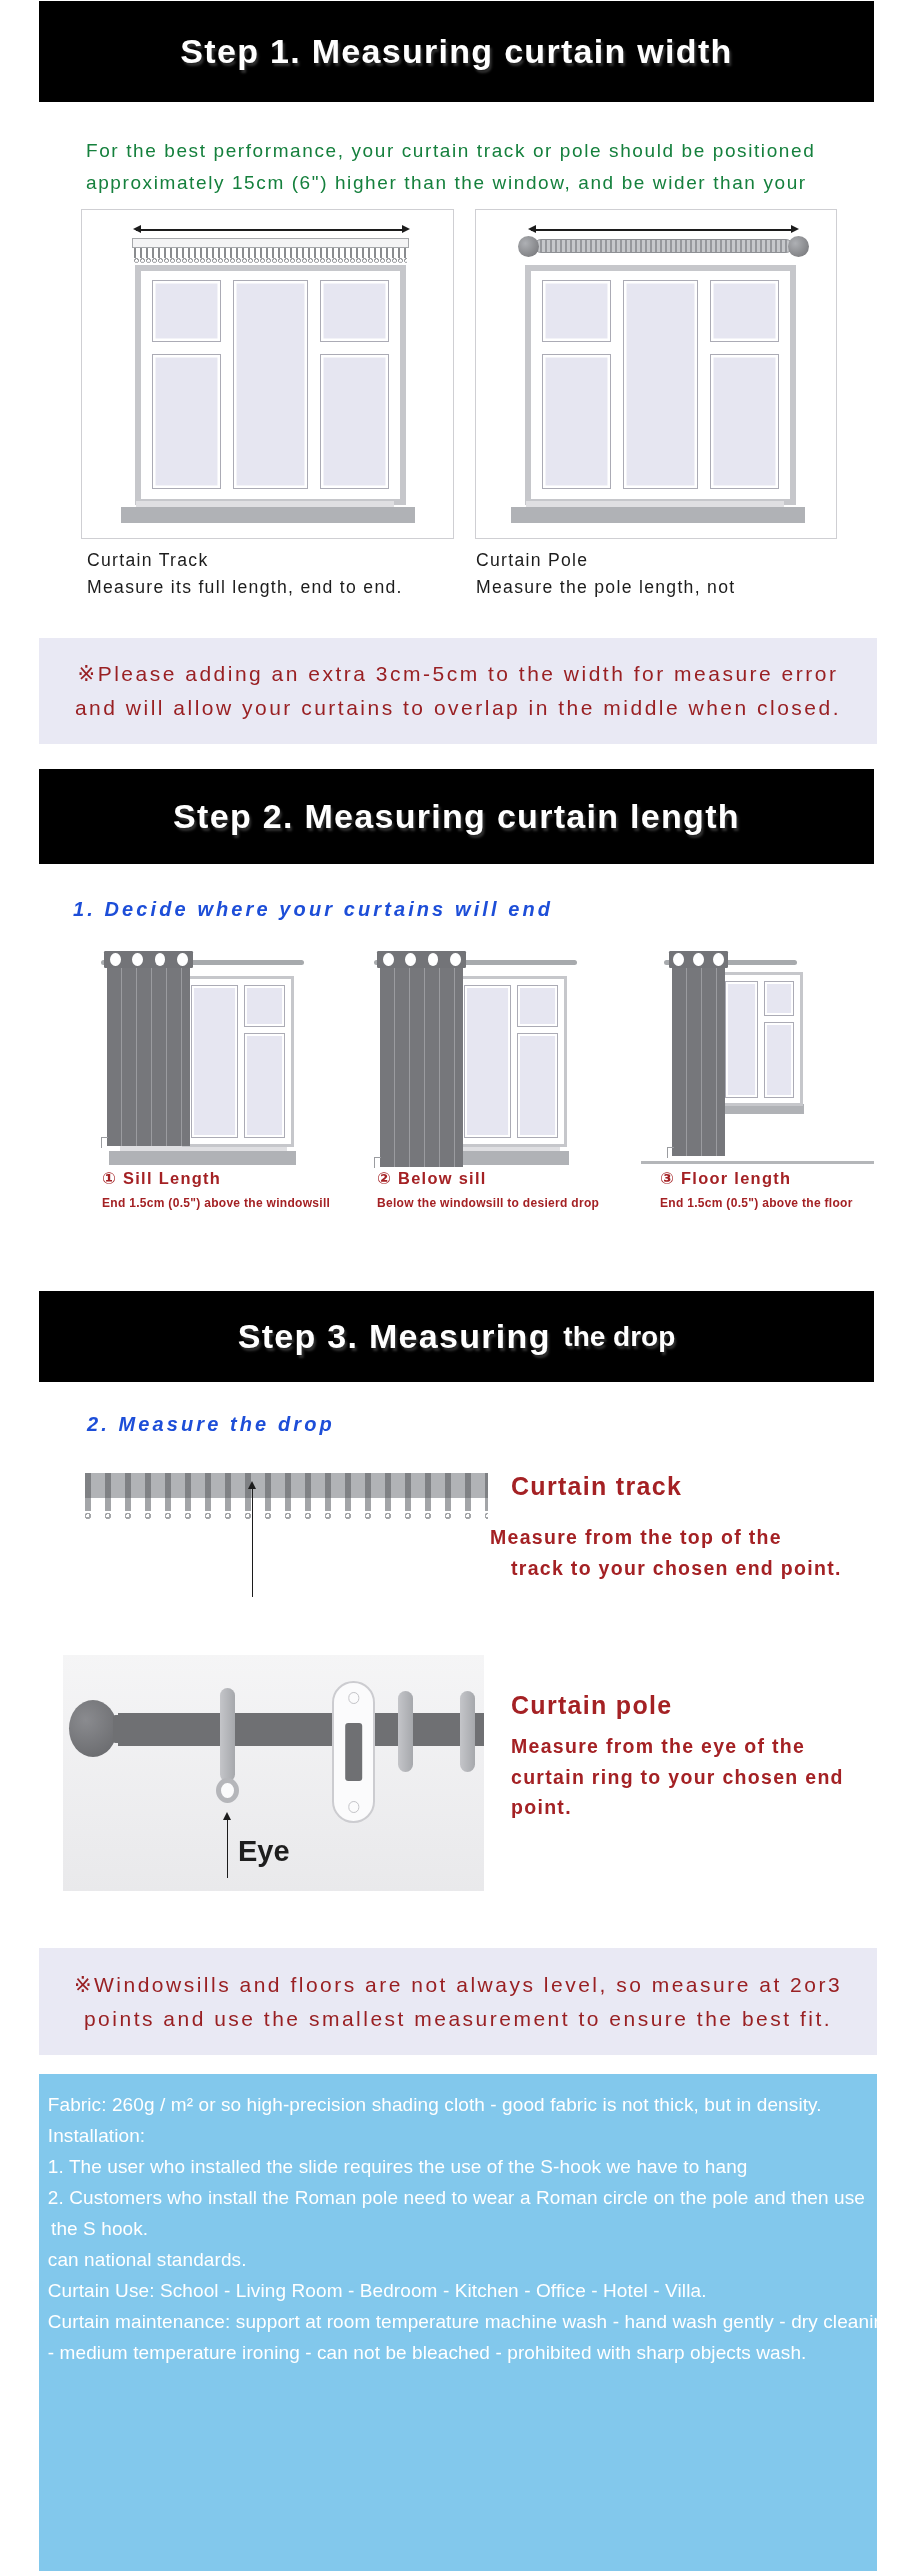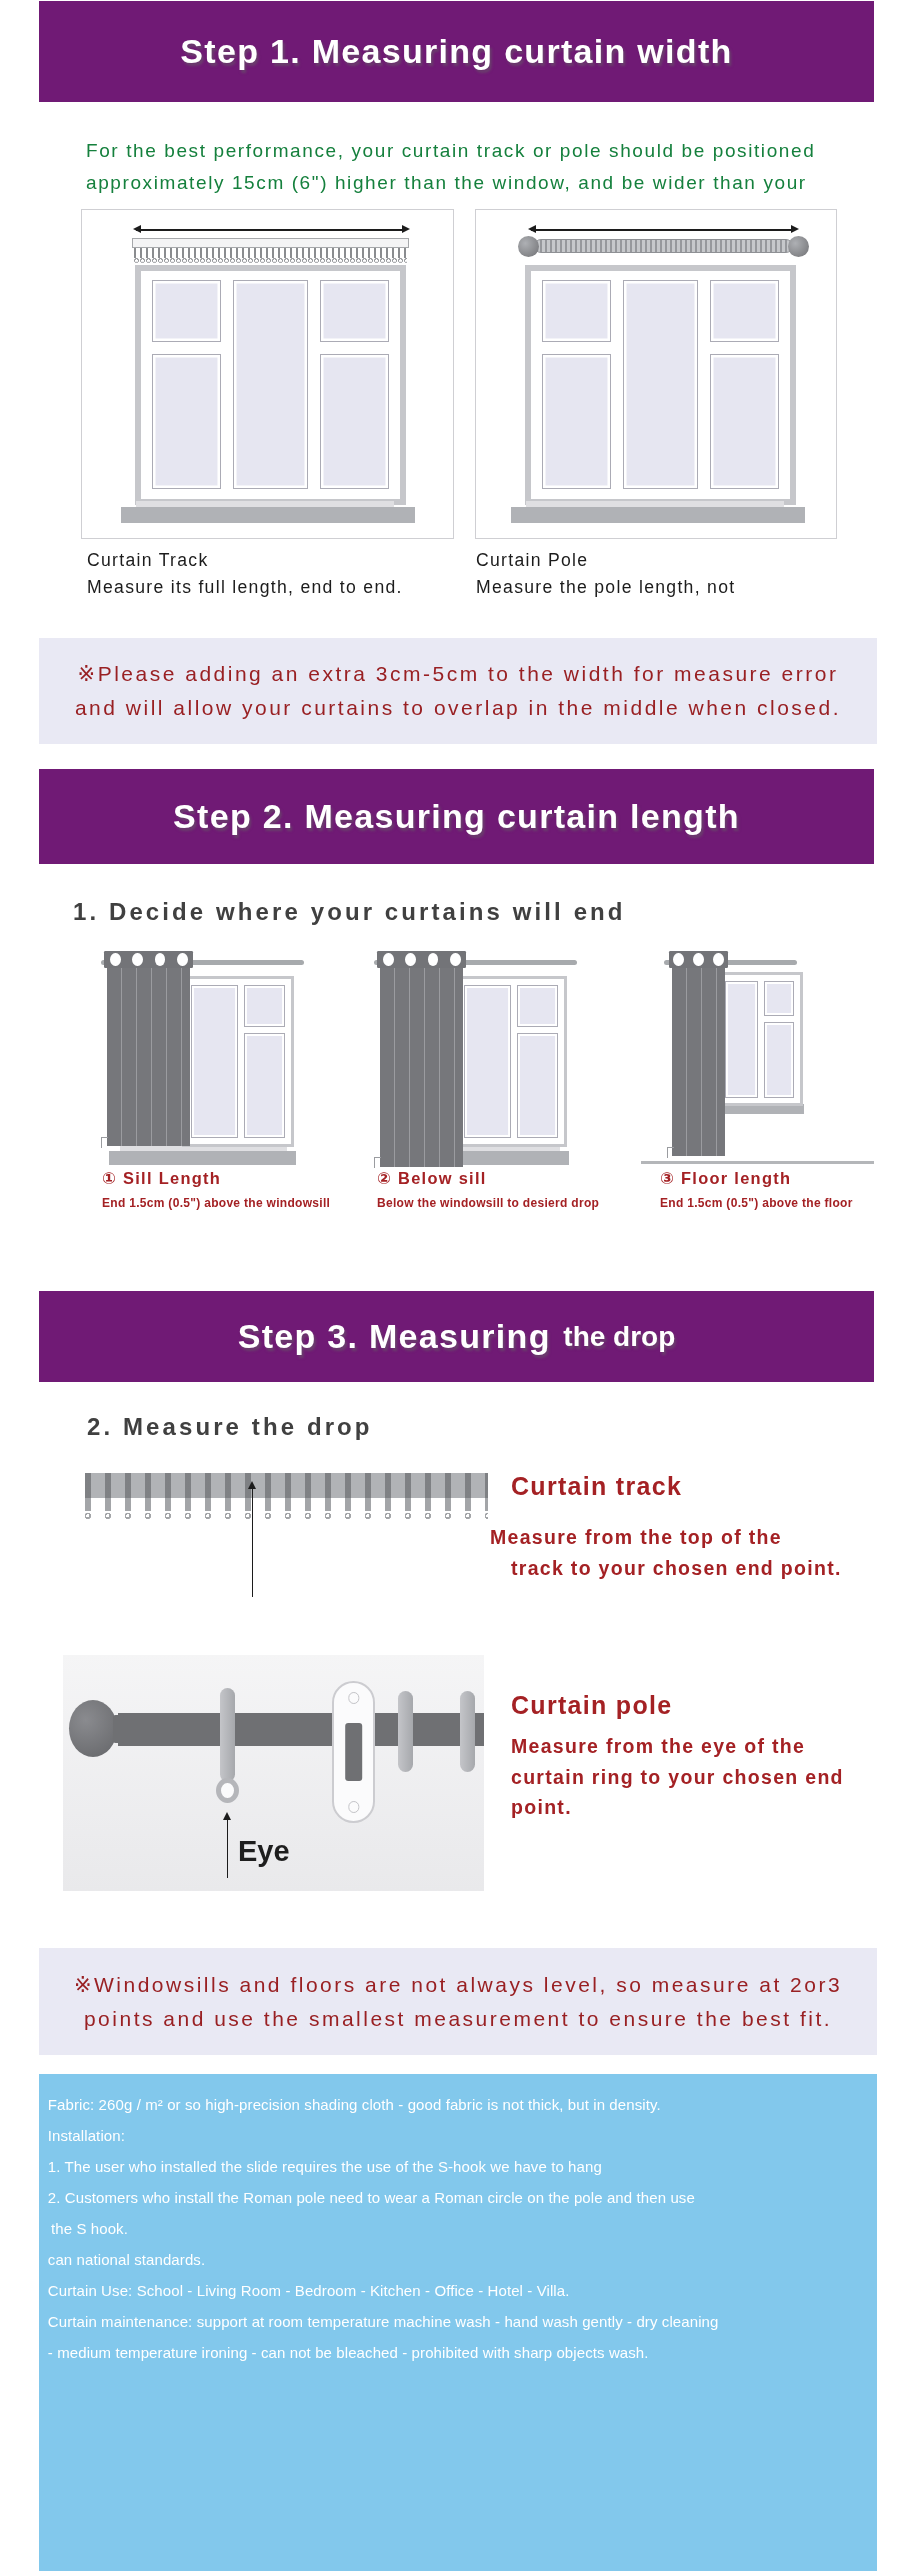--- a/index.html
+++ b/index.html
@@ -1,26 +1,26 @@
 <!DOCTYPE html>
 <html style="font-size:10px"><head>
 <meta charset="utf-8">
 <style>
   html,body{margin:0;padding:0;background:#fff;}
   .canvas{position:relative;width:910px;height:2576px;background:#ffffff;overflow:hidden;
           font-family:"Liberation Sans","DejaVu Sans",sans-serif;}
   
-  .banner{position:absolute;left:39px;width:835px;background:#701a75;
+  .banner{position:absolute;left:39px;width:835px;background:#000000;
           display:flex;align-items:center;justify-content:center;}
   .banner-text{color:#fff;font-size:34px;font-weight:bold;letter-spacing:1.3px;
                text-shadow:1.9px 2.5px 2.5px rgba(100,100,100,.5);}
   .banner-text.sub{font-size:28px;margin-left:12.6px;letter-spacing:0;}
   
   .intro{position:absolute;left:86px;color:#15803d;font-size:19px;letter-spacing:1.6px;white-space:nowrap;}
-  .bhead{position:absolute;font-size:24px;font-weight:bold;color:#404040;letter-spacing:3.1px;white-space:nowrap;}
+  .bhead{position:absolute;font-size:20px;font-weight:bold;color:#1d4ed8;letter-spacing:3.1px;white-space:nowrap;font-style:italic;}
   .slabel{position:absolute;font-size:17.6px;color:#1C1C1C;letter-spacing:1.3px;white-space:nowrap;}
   .note{position:absolute;left:39px;width:838px;background:#E9E9F4;display:flex;flex-direction:column;
         justify-content:center;gap:10px;text-align:center;}
   .note-line{color:#992023;font-size:21px;letter-spacing:2.5px;white-space:nowrap;}
   .opt-label{position:absolute;font-size:16.4px;font-weight:bold;color:#A42124;letter-spacing:1.3px;white-space:nowrap;}
   .opt-cap{position:absolute;font-size:12px;font-weight:bold;color:#A42124;letter-spacing:0.3px;white-space:nowrap;}
   .rtitle{position:absolute;font-size:25px;font-weight:bold;color:#A42124;letter-spacing:1.3px;white-space:nowrap;}
   .rcap{position:absolute;font-size:19.5px;font-weight:bold;color:#A42124;letter-spacing:1.3px;white-space:nowrap;}
   
   .ibox{position:absolute;top:209px;height:328px;background:#fff;border:0.6px solid #CFCFD3;}
@@ -83,21 +83,21 @@
          border-radius:50%;}
   .screw.t{top:8.8px}.screw.b{bottom:8.8px}
   .slot{position:absolute;left:50%;top:50%;transform:translate(-50%,-50%);width:17.6px;height:58px;background:#6F7073;
         border-radius:3.1px;}
   .bring{position:absolute;width:15px;border-radius:7.5px;background:linear-gradient(90deg,#C4C5C9,#A6A8AC);z-index:3;}
   .eyelet{position:absolute;width:12.6px;height:15px;border:5.7px solid #B5B6BA;border-radius:50%;background:#FBFBFC;z-index:3;}
   .eye-label{position:absolute;font-size:29px;font-weight:bold;color:#1E1E1E;z-index:4;}
   
   .footer{position:absolute;left:39px;top:2074px;width:838px;height:497px;background:#82C8EC;
           padding:0;box-sizing:border-box;}
-  .f-line{position:relative;margin-left:8.8px;color:#fff;font-size:15px;line-height:31px;letter-spacing:0.1px;
+  .f-line{position:relative;margin-left:8.8px;color:#fff;font-size:19px;line-height:31px;letter-spacing:0.1px;
           white-space:nowrap;}
   .f-line.indent{margin-left:12px;}
   .f-pad{height:15px;}
 </style>
 </head>
 <body>
 
 <div class="canvas">
 
   <div class="banner" style="top:1.3px;height:101px">

